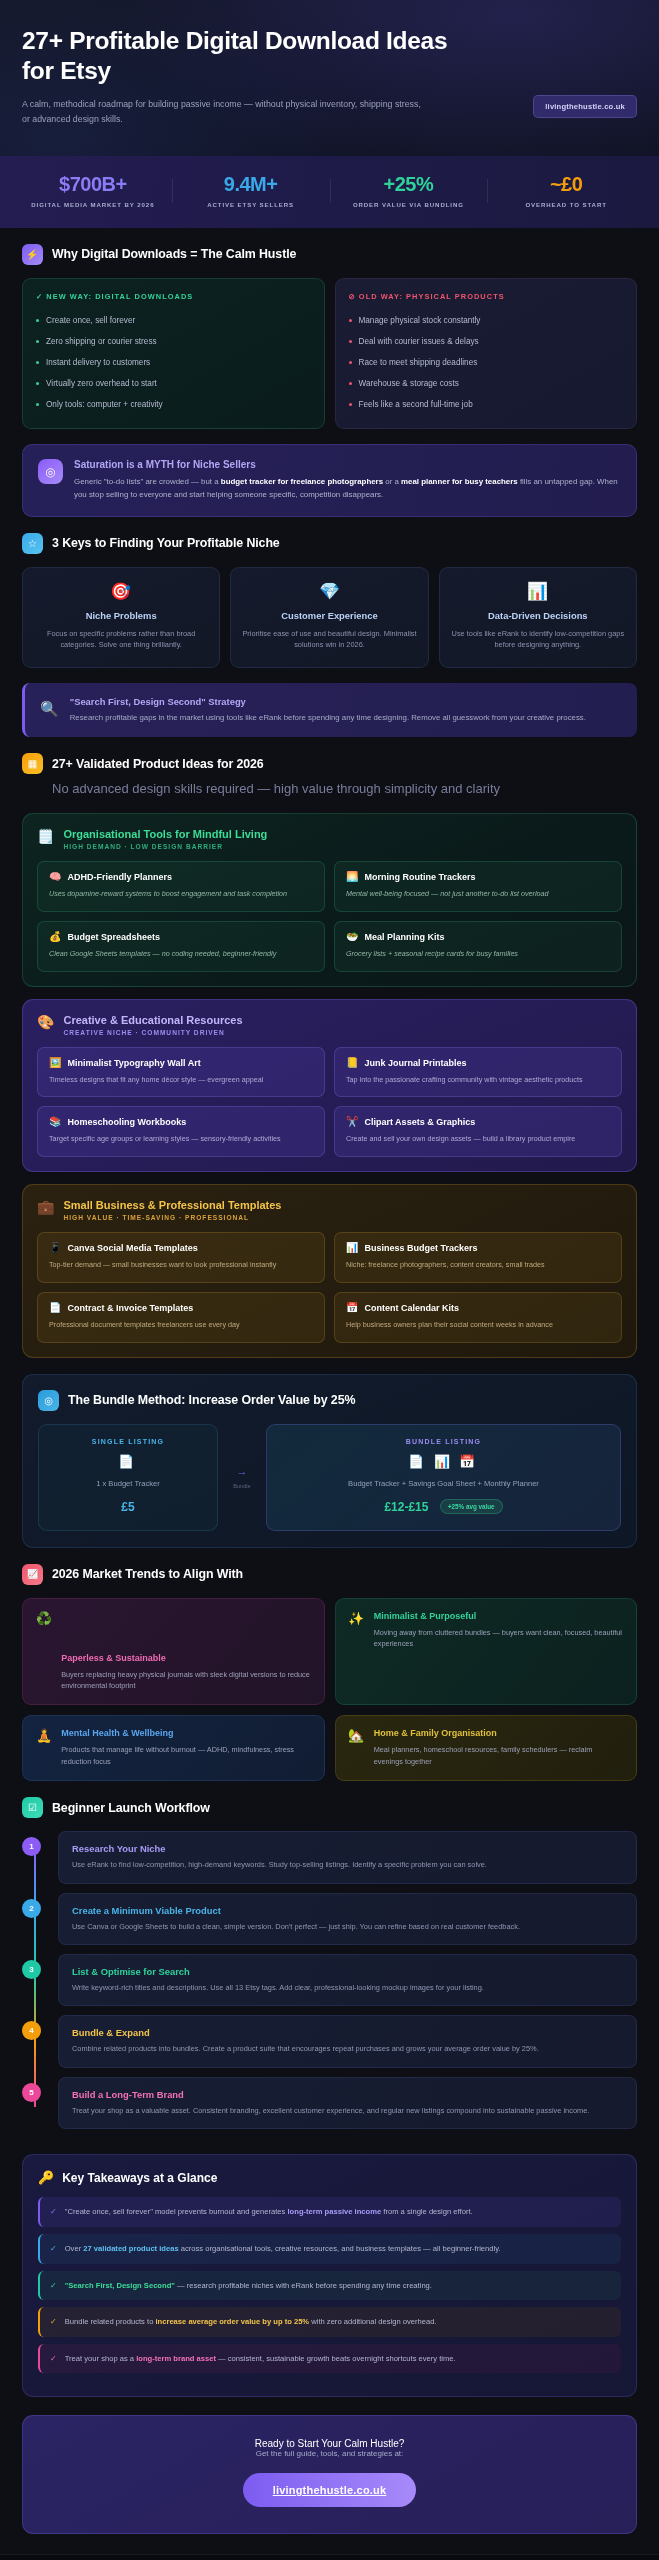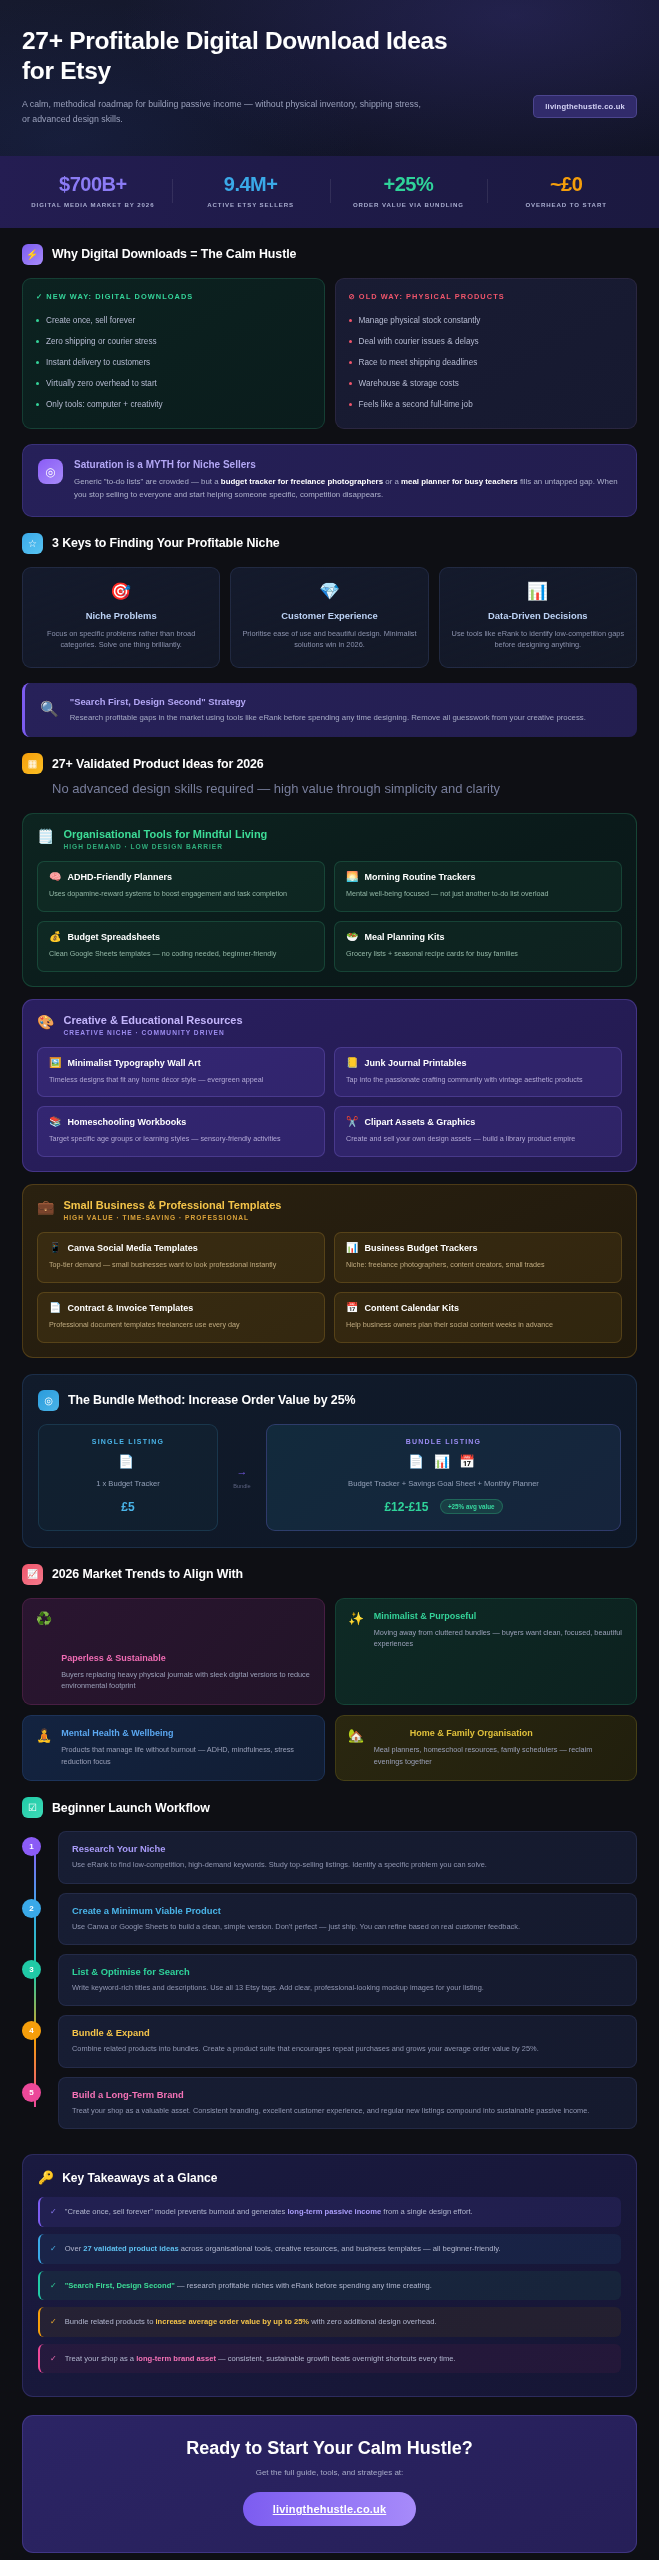--- a/index.html
+++ b/index.html
@@ -154,21 +154,21 @@
 
   .grid2 { display: grid; grid-template-columns: 1fr 1fr; gap: 9px; }
   .item { border-radius: 7px; padding: 10px 11px 11px 11px; }
   .cat.green  .item { background: rgba(24,70,56,0.24); border: 1px solid rgba(60,180,130,0.22); }
   .cat.purple .item { background: rgba(90,70,190,0.22); border: 1px solid rgba(150,125,245,0.24); }
   .cat.amber  .item { background: rgba(120,90,25,0.2);  border: 1px solid rgba(210,160,60,0.22); }
   .item .t { display: flex; align-items: center; gap: 6px; margin-bottom: 7px; }
   .item .t .e { font-size: 10px; line-height: 1; }
   .item .t h6 { font-size: 9px; font-weight: bold; color: #ffffff; }
   .item p { font-size: 7.2px; line-height: 1.5; }
-  .cat.green  .item p { color: #93b7a6; }
+  .cat.green  .item p { color: #93b7a6; font-style: italic; }
   .cat.purple .item p { color: #b3aad6; }
   .cat.amber  .item p { color: #c0ab80; }
 
   
   .bundle-wrap {
     background: linear-gradient(155deg, #111b2b, #0e1726);
     border: 1px solid rgba(70,120,180,0.22);
     border-radius: 11px; padding: 15px 15px 16px 15px;
   }
   .bundle-row { display: flex; align-items: stretch; gap: 7px; margin-top: 13px; }
@@ -199,21 +199,21 @@
   .trend .te { font-size: 13px; line-height: 1; flex: 0 0 auto; padding-top: 1px; }
   .trend h5 { font-size: 9px; font-weight: bold; margin-bottom: 6px; }
   .trend p { font-size: 7.3px; line-height: 1.55; color: #9aa0b8; }
   .trend.t1 { background: linear-gradient(130deg, #2a1530, #221428); border: 1px solid rgba(200,70,150,0.2); }
   .trend.t1 h5 { color: #f06cb4; margin-top: 42px; }
   .trend.t2 { background: linear-gradient(130deg, #0e2a25, #0c211f); border: 1px solid rgba(50,180,130,0.2); }
   .trend.t2 h5 { color: #34d399; }
   .trend.t3 { background: linear-gradient(130deg, #132340, #111d33); border: 1px solid rgba(70,120,200,0.2); }
   .trend.t3 h5 { color: #5aa7f0; }
   .trend.t4 { background: linear-gradient(130deg, #2a2710, #211f0d); border: 1px solid rgba(190,170,50,0.2); }
-  .trend.t4 h5 { color: #e0c13c; margin-left: 36px; }
+  .trend.t4 h5 { color: #e0c13c; }
 
   
   .flow { position: relative; padding-left: 36px; margin-top: 4px; }
   .flow::before {
     content: ""; position: absolute; left: 12px; top: 12px; bottom: 22px; width: 2px;
     background: linear-gradient(180deg, #8b5cf6, #3aa9e8, #20c9a6, #f59e0b, #ec4899);
   }
   .step { position: relative; margin-bottom: 9px; }
   .step .num {
     position: absolute; left: -36px; top: 6px;
@@ -255,21 +255,21 @@
   .take.k5 { background: rgba(90,30,70,0.2); border-left: 2.5px solid #ec4899; }
   .take.k5 .ck { color: #f06cb4; } .take.k5 p b { color: #f472b6; }
 
   
   .cta {
     margin: 18px 22px 0 22px;
     background: linear-gradient(150deg, #2b2464, #261f58);
     border: 1px solid rgba(130,110,240,0.25);
     border-radius: 11px; padding: 22px 18px 26px 18px; text-align: center;
   }
-  .cta h3 { font-size: 18px; font-weight: bold; color: #fff; margin-bottom: 9px; }
+  .cta h3 { font-size: 10px; font-weight: normal; color: #fff; }
   .cta p { font-size: 8px; color: #a5a9c6; margin-bottom: 15px; }
   .cta .btn {
     display: inline-block; background: linear-gradient(90deg, #7c5cf0, #a78bfa);
     color: #fff; font-size: 11px; font-weight: bold;
     padding: 11px 30px; border-radius: 24px; letter-spacing: 0.2px;
   }
 
   
   .footer {
     margin-top: 20px; padding: 13px 22px 14px 22px;

